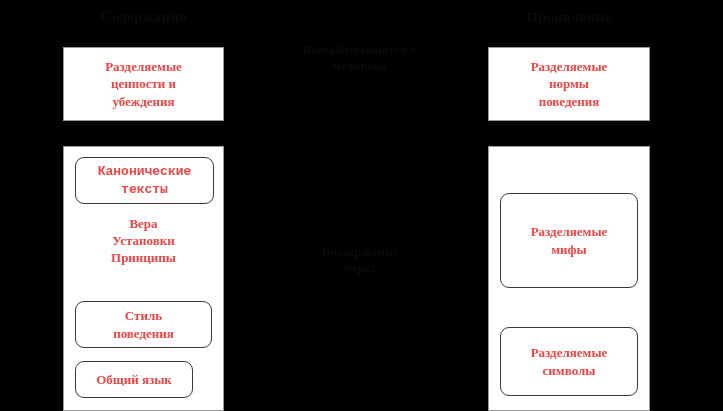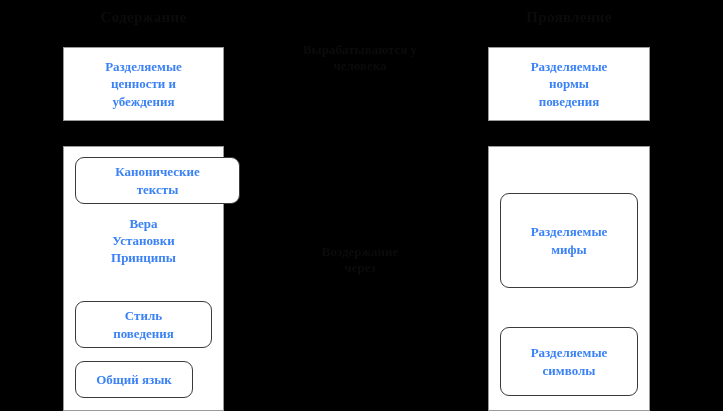--- a/index.html
+++ b/index.html
@@ -48,21 +48,21 @@
     background: #ffffff;
     border: 1px solid #3a3a3a;
     border-radius: 9px;
     box-sizing: border-box;
     display: flex;
     align-items: center;
     justify-content: center;
   }
 
   .boxtext {
-    color: #3b82f6;
+    color: #ef4444;
     font-weight: bold;
     font-size: 13px;
     line-height: 1.32;
     text-align: center;
     white-space: pre-line;
     padding: 0 4px;
   }
 
   
   .plain-group {
@@ -89,21 +89,21 @@
 через</div>
 
   <div class="panel" style="left:63px; top:47px; width:161px; height:74px; display:flex; align-items:center; justify-content:center;">
     <span class="boxtext">Разделяемые
 ценности и
 убеждения</span>
   </div>
 
   <div class="panel" style="left:63px; top:146px; width:161px; height:265px;"></div>
 
-  <div class="rbox" style="left:75px; top:157px; width:165px; height:47px;">
+  <div class="rbox" style="left:75px; top:157px; width:139px; height:47px;font-family:Liberation Mono, monospace;">
     <span class="boxtext">Канонические
 тексты</span>
   </div>
 
   <div class="plain-group" style="left:75px; top:215px; width:137px; height:62px;">
     <span class="boxtext">Вера
 Установки
 Принципы</span>
   </div>
 

